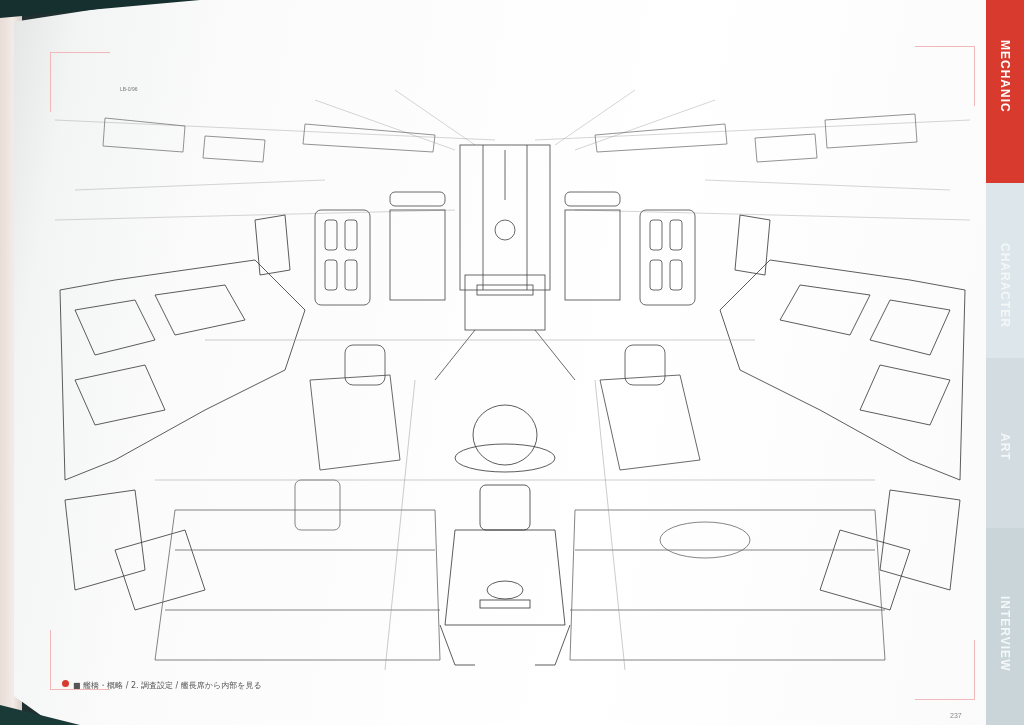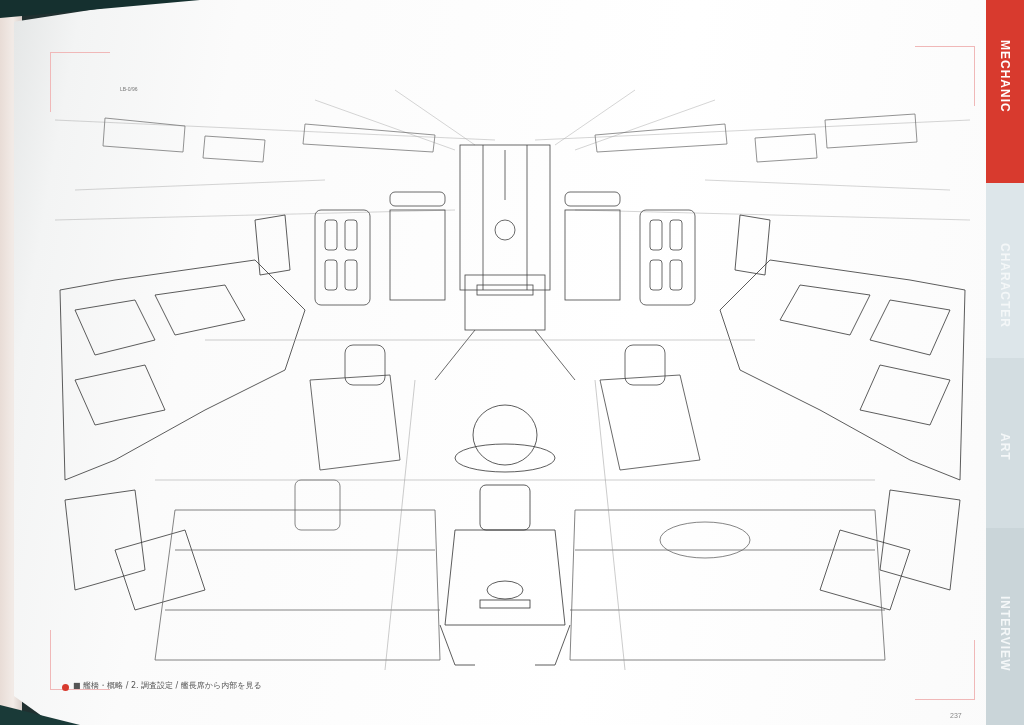--- a/index.html
+++ b/index.html
@@ -28,21 +28,21 @@
     .tab span { writing-mode: vertical-rl; font-weight: bold; font-size: 12px; letter-spacing: 1px; padding-top: 40px; }
     .tab.active { top: 0; height: 183px; background: #d83a2e; }
     .tab.active span { color: #ffffff; }
     .tab.t2 { top: 183px; height: 175px; background: #dde6ea; }
     .tab.t3 { top: 358px; height: 170px; background: #d3dde1; }
     .tab.t4 { top: 528px; height: 197px; background: #cad5d9; }
     .tab.inactive span { color: #f4f7f8; padding-top: 60px; }
     .tab.t3 span { padding-top: 75px; }
     .tab.t4 span { padding-top: 68px; }
 
-    .caption { position: absolute; left: 62px; top: 680px; display: flex; align-items: flex-end; gap: 4px; font-size: 8px; color: #555; font-family: "DejaVu Sans", sans-serif; }
+    .caption { position: absolute; left: 62px; top: 680px; display: flex; align-items: flex-start; gap: 4px; font-size: 8px; color: #555; font-family: "DejaVu Sans", sans-serif; }
     .caption .dot { width: 7px; height: 7px; border-radius: 50%; background: #d83a2e; }
     .page-num { position: absolute; left: 950px; top: 712px; font-size: 7px; color: #888; }
   </style>
 </head>
 <body>
 
 <div class="stage">
   <div class="prev-page"></div>
   <div class="page">
   </div>

